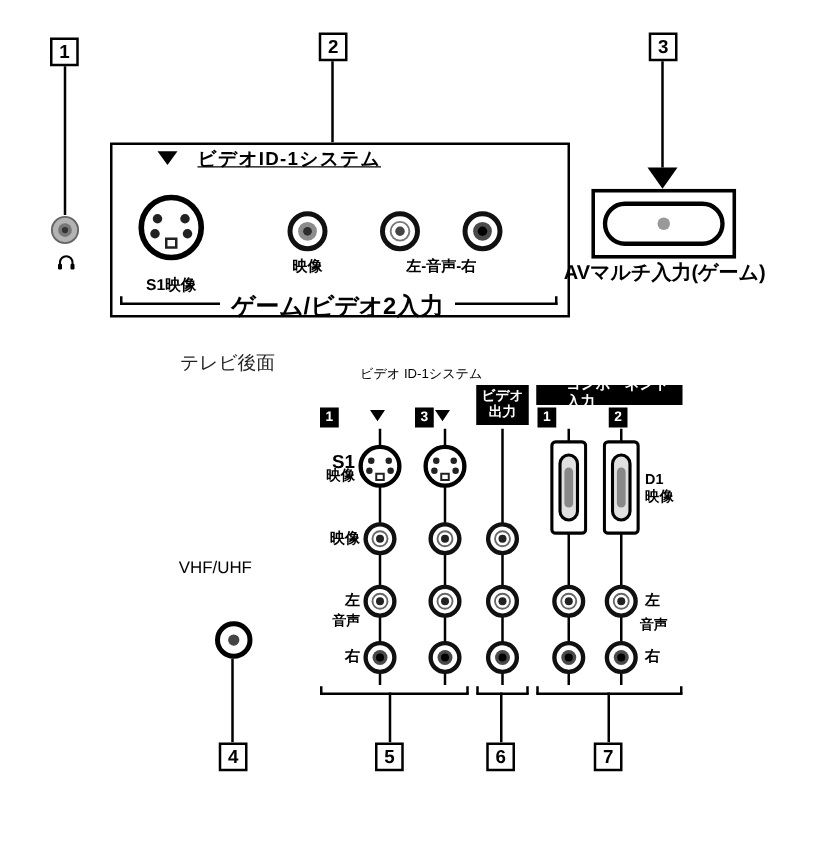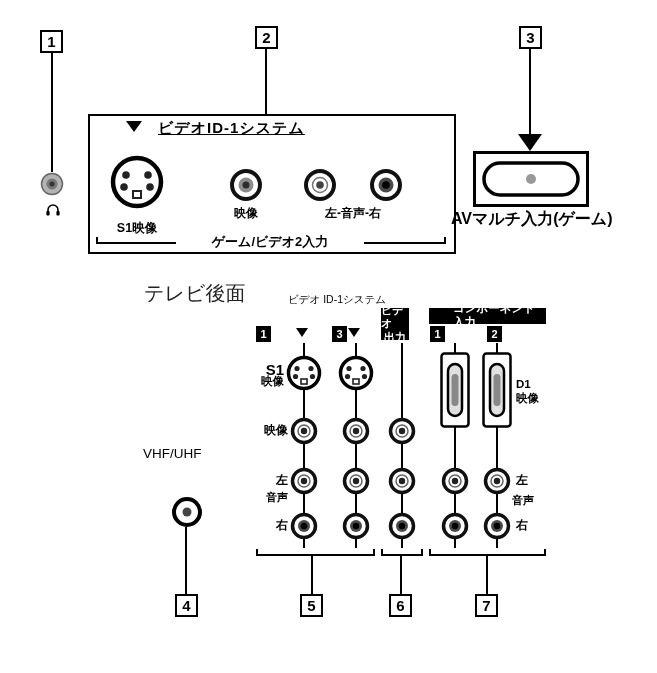--- a/index.html
+++ b/index.html
@@ -89,37 +89,37 @@
   </svg>
   <svg class="abs" style="left:369px; top:168px;" width="34" height="34" viewBox="0 0 34 34">
     <circle cx="17" cy="17" r="14" fill="#fff" stroke="#111" stroke-width="4"></circle>
     <circle cx="17" cy="17" r="7.5" fill="#4a4a4a"></circle>
     <circle cx="17" cy="17" r="3.8" fill="#000"></circle>
   </svg>
   <div class="lbl center" style="left:297px; top:207px; width:112px; font-size:12px;">左-音声-右</div>
 
   <div class="vline" style="left:96px; top:237px; height:7px;"></div>
   <div class="hline" style="left:96px; top:242px; width:80px;"></div>
-  <div class="lbl center" style="left:176px; top:235px; width:188px; font-size:13px;">ゲーム/ビデオ2入力</div>
+  <div class="lbl center" style="left:176px; top:235px; width:188px; font-size:19px;">ゲーム/ビデオ2入力</div>
   <div class="hline" style="left:364px; top:242px; width:82px;"></div>
   <div class="vline" style="left:444px; top:237px; height:7px;"></div>
 
   <div class="callout" style="left:519px; top:26px;">
     <span>3</span>
   </div>
   <div class="vline" style="left:529px; top:49px; height:85px;"></div>
   <div class="tri-lg" style="left:518px; top:134px;"></div>
   <svg class="abs" style="left:473px; top:151px;" width="116" height="56" viewBox="0 0 116 56">
     <rect x="1.5" y="1.5" width="113" height="53" fill="#fff" stroke="#000" stroke-width="3"></rect>
     <rect x="11" y="12" width="94" height="32" rx="16" fill="#fff" stroke="#000" stroke-width="3.5"></rect>
     <circle cx="58" cy="28" r="5" fill="#999"></circle>
   </svg>
   <div class="lbl center" style="left:451px; top:210px; width:160px; font-size:16px;">AVマルチ入力(ゲーム)</div>
 
-  <div class="lbl" style="left:144px; top:282px; font-size:20px; font-weight:400; color:#222;">テレビ後面</div>
+  <div class="lbl" style="left:144px; top:282px; font-size:15px; font-weight:400; color:#222;">テレビ後面</div>
   <div class="lbl" style="left:288px; top:293px; font-size:10.5px; font-weight:400;">ビデオ ID-1システム</div>
 
   <div class="tab" style="left:256px; top:326px;">
     <span>1</span>
   </div>
   <div class="tri-sm" style="left:296px; top:328px;"></div>
   <div class="tab" style="left:332px; top:326px;">
     <span>3</span>
   </div>
   <div class="tri-sm" style="left:348px; top:328px;"></div>
@@ -175,21 +175,21 @@
     <circle cx="14" cy="14" r="11.5" fill="#fff" stroke="#111" stroke-width="3.5"></circle>
       <circle cx="14" cy="14" r="6" fill="#4a4a4a"></circle>
       <circle cx="14" cy="14" r="3.2" fill="#000"></circle>
   </svg>
 
   <div class="lbl right" style="left:250px; top:424px; width:38px; font-size:12px;">映像</div>
   <div class="lbl right" style="left:264px; top:474px; width:24px; font-size:12px;">左</div>
   <div class="lbl right" style="left:248px; top:491px; width:40px; font-size:11px;">音声</div>
   <div class="lbl right" style="left:264px; top:519px; width:24px; font-size:12px;">右</div>
 
-  <div class="bar" style="left:381px; top:308px; width:28px; height:32px; font-size:11px; flex-direction:column;">
+  <div class="bar" style="left:381px; top:308px; width:42px; height:32px; font-size:11px; flex-direction:column;">
     <span>ビデオ</span>
     <span>出力</span>
   </div>
   <div class="vline" style="left:401px; top:343px; height:205px;"></div>
   <svg class="abs" style="left:388px; top:417px;" width="28" height="28" viewBox="0 0 28 28">
     <circle cx="14" cy="14" r="11.5" fill="#fff" stroke="#111" stroke-width="3.5"></circle>
       <circle cx="14" cy="14" r="6" fill="#fff" stroke="#666" stroke-width="1.5"></circle>
       <circle cx="14" cy="14" r="3.2" fill="#222"></circle>
   </svg>
   <svg class="abs" style="left:388px; top:467px;" width="28" height="28" viewBox="0 0 28 28">

